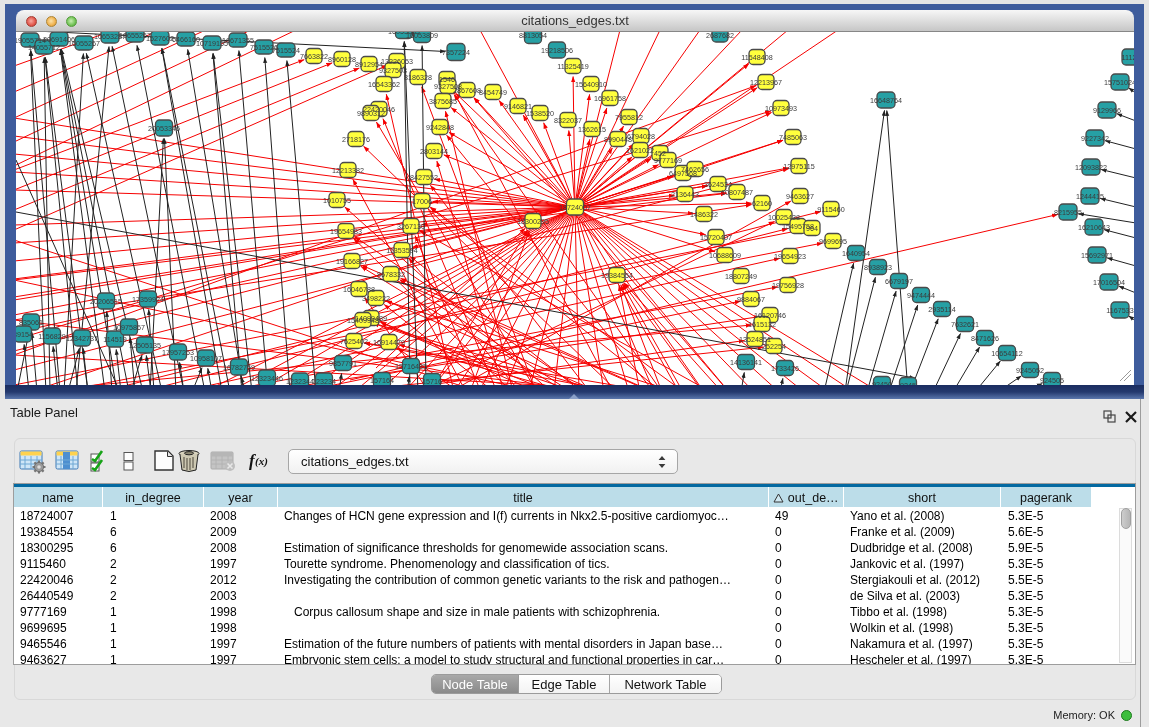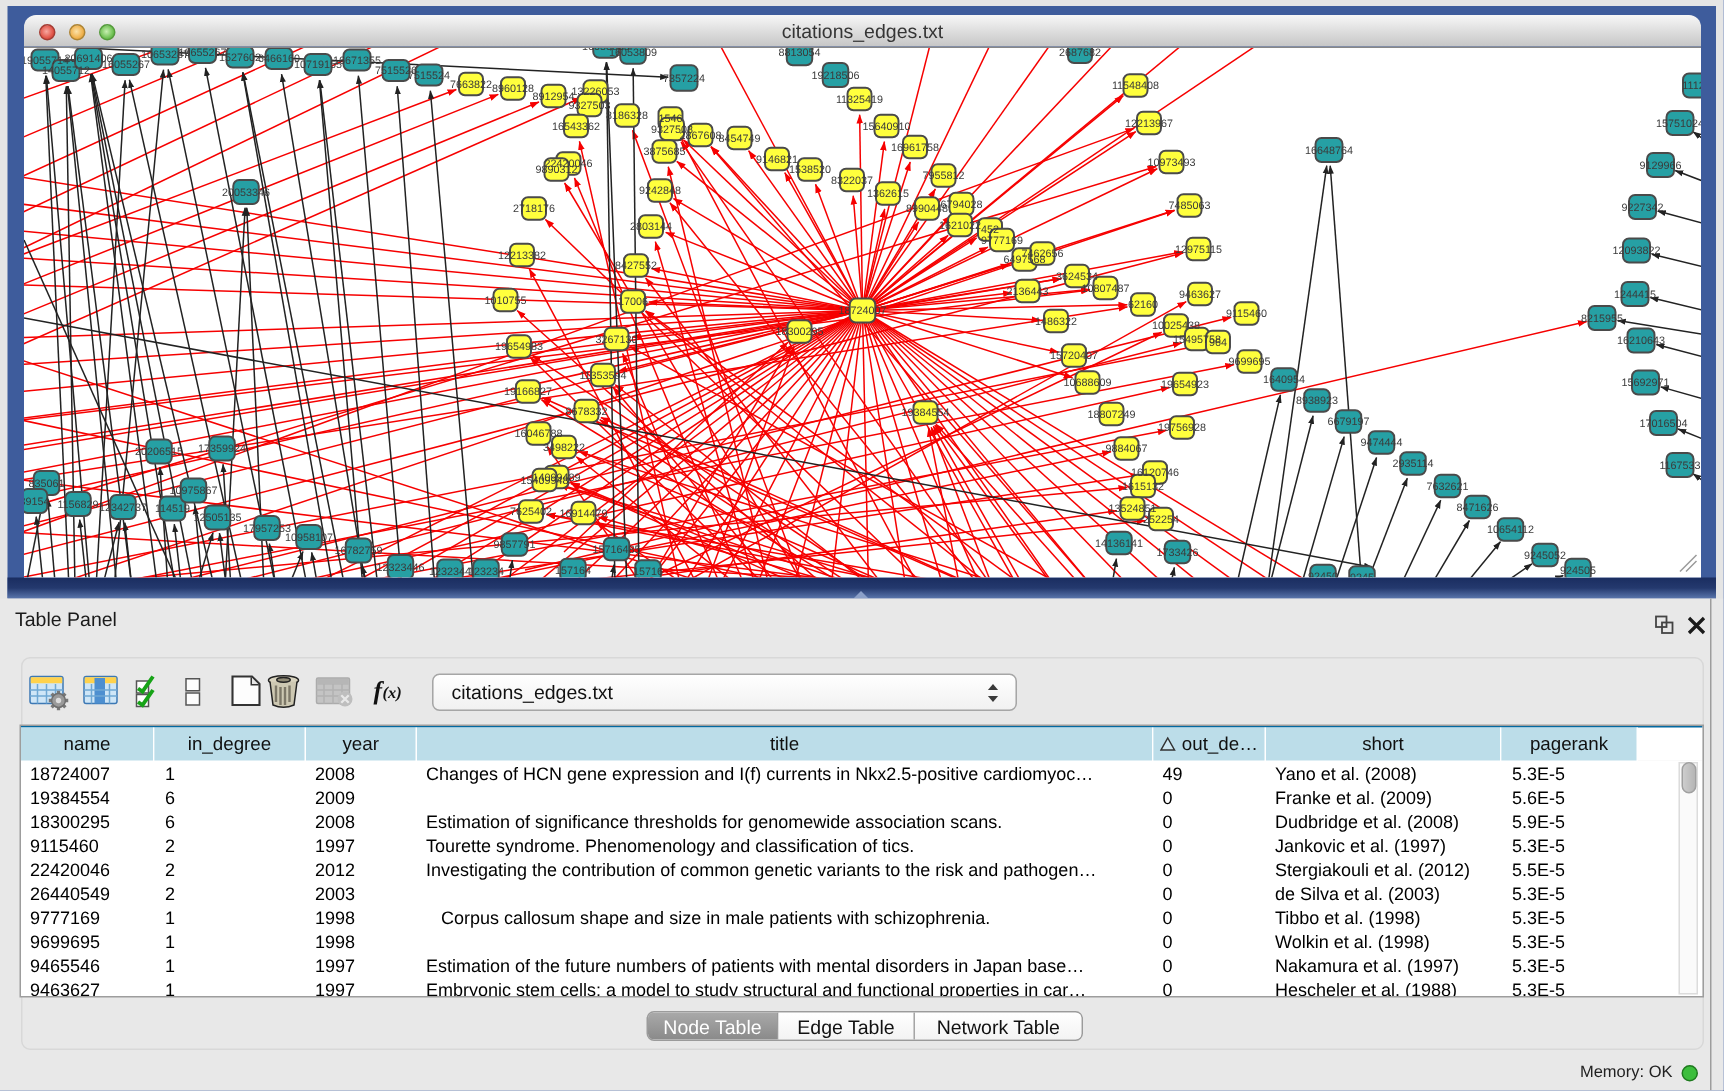--- a/index.html
+++ b/index.html
@@ -7,21 +7,21 @@
 #frame{position:absolute;left:5px;top:4px;width:1139px;height:395px;background:#3e5c9c}
 #frame .bot{position:absolute;left:0;bottom:0;width:100%;height:14px;background:linear-gradient(#1a2d60,#24396e 50%,#5a76ac)}
 #titlebar{position:absolute;left:16px;top:10px;width:1118px;height:22px;background:linear-gradient(#f7f7f7,#c6c6c6);border-bottom:1px solid #878787;border-radius:8px 8px 0 0;text-align:center;font-size:13px;line-height:21px;color:#353535}
 .tl{position:absolute;top:15.5px;width:11px;height:11px;border-radius:50%}
 #canvas{position:absolute;left:16px;top:32px;width:1118px;height:353px;background:#fff;overflow:hidden}
 #split{position:absolute;left:569px;top:394px;width:0;height:0;border-left:5px solid transparent;border-right:5px solid transparent;border-bottom:5px solid #8ba0c8}
 #panel{position:absolute;left:0;top:399px;width:1149px;height:328px;background:#e8e8e8}
 #pborder{position:absolute;left:1140px;top:399px;width:1px;height:328px;background:#9d9d9d}
 #inner{position:absolute;left:14px;top:438px;width:1122px;height:262px;border:1px solid #d8d8d8;border-radius:6px}
 #dd{position:absolute;left:288px;top:449px;width:390px;height:25px;background:linear-gradient(#fff,#f1f1f1);border:1px solid #a6a6a6;border-radius:5px;font-size:13px;color:#111;line-height:23px;padding-left:12px}
-#thead{position:absolute;left:14px;top:484px;width:1121px;height:23px;background:#fff;border-top:1px solid #0369a1}
+#thead{position:absolute;left:14px;top:484px;width:1121px;height:23px;background:#fff;border-top:3px solid #0369a1}
 .hc{position:absolute;top:0;height:23px;background:#bcdde9;border-right:1px solid #fff;font-size:12.5px;color:#101010;text-align:center;line-height:23px}
 #tbl{position:absolute;left:13px;top:483px;width:1123px;height:182px;border:1px solid #9d9d9d;background:transparent}
 #tbody{position:absolute;left:14px;top:507px;width:1121px;height:157px;background:#fff;overflow:hidden}
 .trow{position:absolute;left:0;width:1149px;height:16px;font-size:12px;color:#000}
 .trow span{position:absolute;top:1px;white-space:nowrap;overflow:hidden}
 #sbar{position:absolute;left:1119px;top:508px;width:13px;height:155px;background:#fafafa;border:1px solid #dcdcdc}
 #sthumb{position:absolute;left:1120.5px;top:508px;width:10px;height:21px;background:linear-gradient(90deg,#cdcdcd,#b5b5b5);border:1px solid #a0a0a0;border-radius:5px}
 #tabs{position:absolute;left:431px;top:674px;height:20px;border:1px solid #9b9b9b;border-radius:5px;overflow:hidden;display:flex}
 #tabs div{font-size:13px;line-height:19px;text-align:center}
 #status{position:absolute;top:709px;right:34px;font-size:11px;color:#222}
@@ -723,21 +723,21 @@
         <span style="left:761px">0</span>
         <span style="left:836px">Nakamura et al. (1997)</span>
         <span style="left:994px">5.3E-5</span>
       </div>
       <div class="trow" style="top:145px">
         <span style="left:6px">9463627</span>
         <span style="left:96px">1</span>
         <span style="left:196px">1997</span>
         <span style="left:270px;width:478px">Embryonic stem cells: a model to study structural and functional properties in car…</span>
         <span style="left:761px">0</span>
-        <span style="left:836px">Hescheler et al. (1988)</span>
+        <span style="left:836px">Hescheler et al. (1997)</span>
         <span style="left:994px">5.3E-5</span>
       </div>
     </div>
   <div id="tbl"></div>
   <div id="sbar"></div>
     <div id="sthumb"></div>
   <div id="tabs">
     <div style="width:87px;background:linear-gradient(#a9a9a9,#8a8a8a);color:#fff;border-right:1px solid #9b9b9b">Node Table</div>
     <div style="width:91px;background:linear-gradient(#fff,#f3f3f3);color:#111;border-right:1px solid #a5a5a5">Edge Table</div>
     <div style="width:111px;background:linear-gradient(#fff,#f3f3f3);color:#111">Network Table</div>

